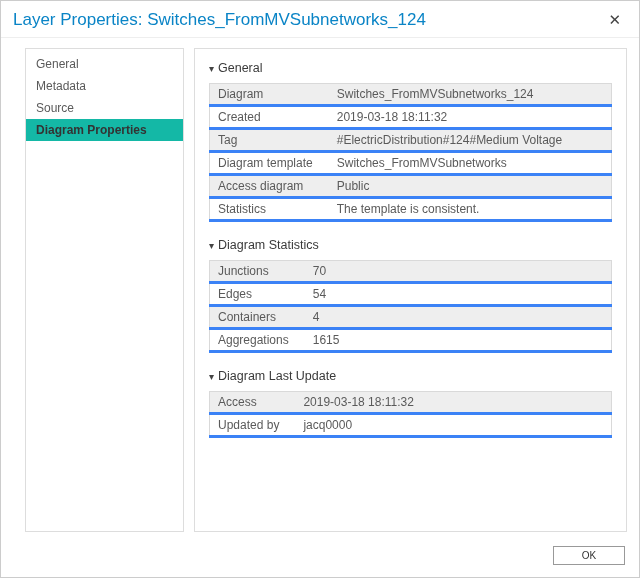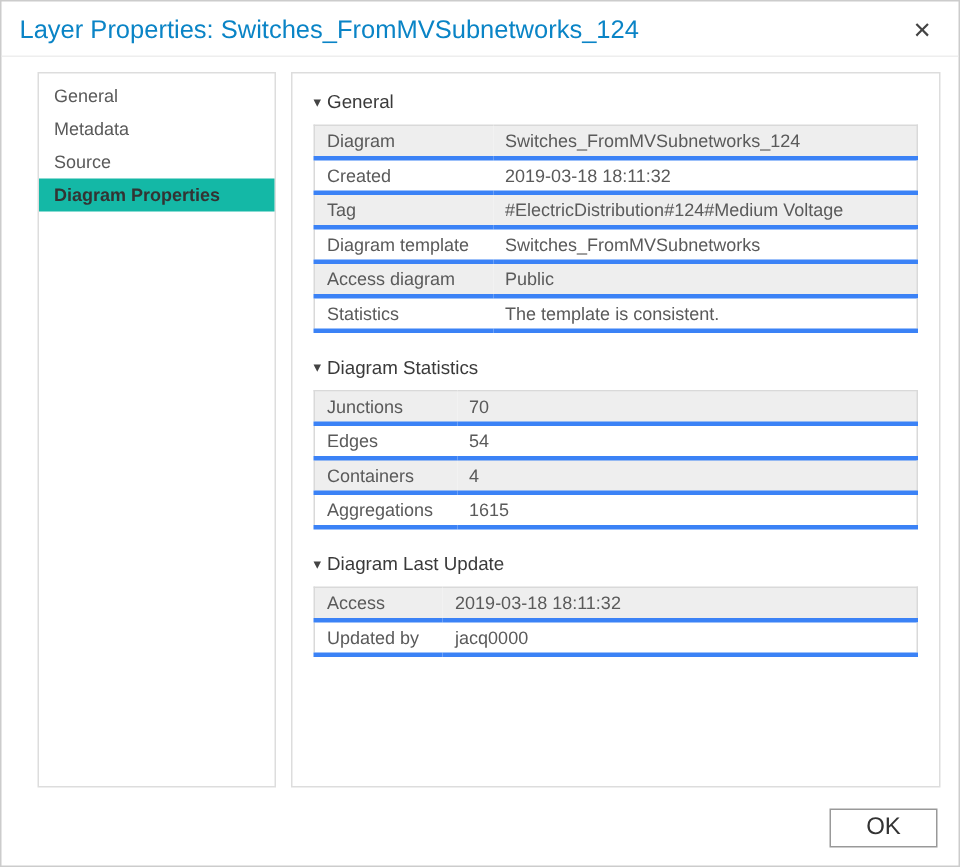--- a/index.html
+++ b/index.html
@@ -102,21 +102,21 @@
       justify-content: flex-end;
       gap: 10px;
       padding: 8px 14px 12px 14px;
     }
     .btn {
       min-width: 72px;
       padding: 3px 14px;
       border: 1px solid #999;
       background: #fff;
       color: #333;
-      font-size: 16px;
+      font-size: 10px;
       cursor: pointer;
       text-align: center;
     }
   </style>
 </head>
 <body>
 
 <div class="titlebar">
   <h1>Layer Properties: Switches_FromMVSubnetworks_124</h1>
   <span class="close-x">✕</span>

